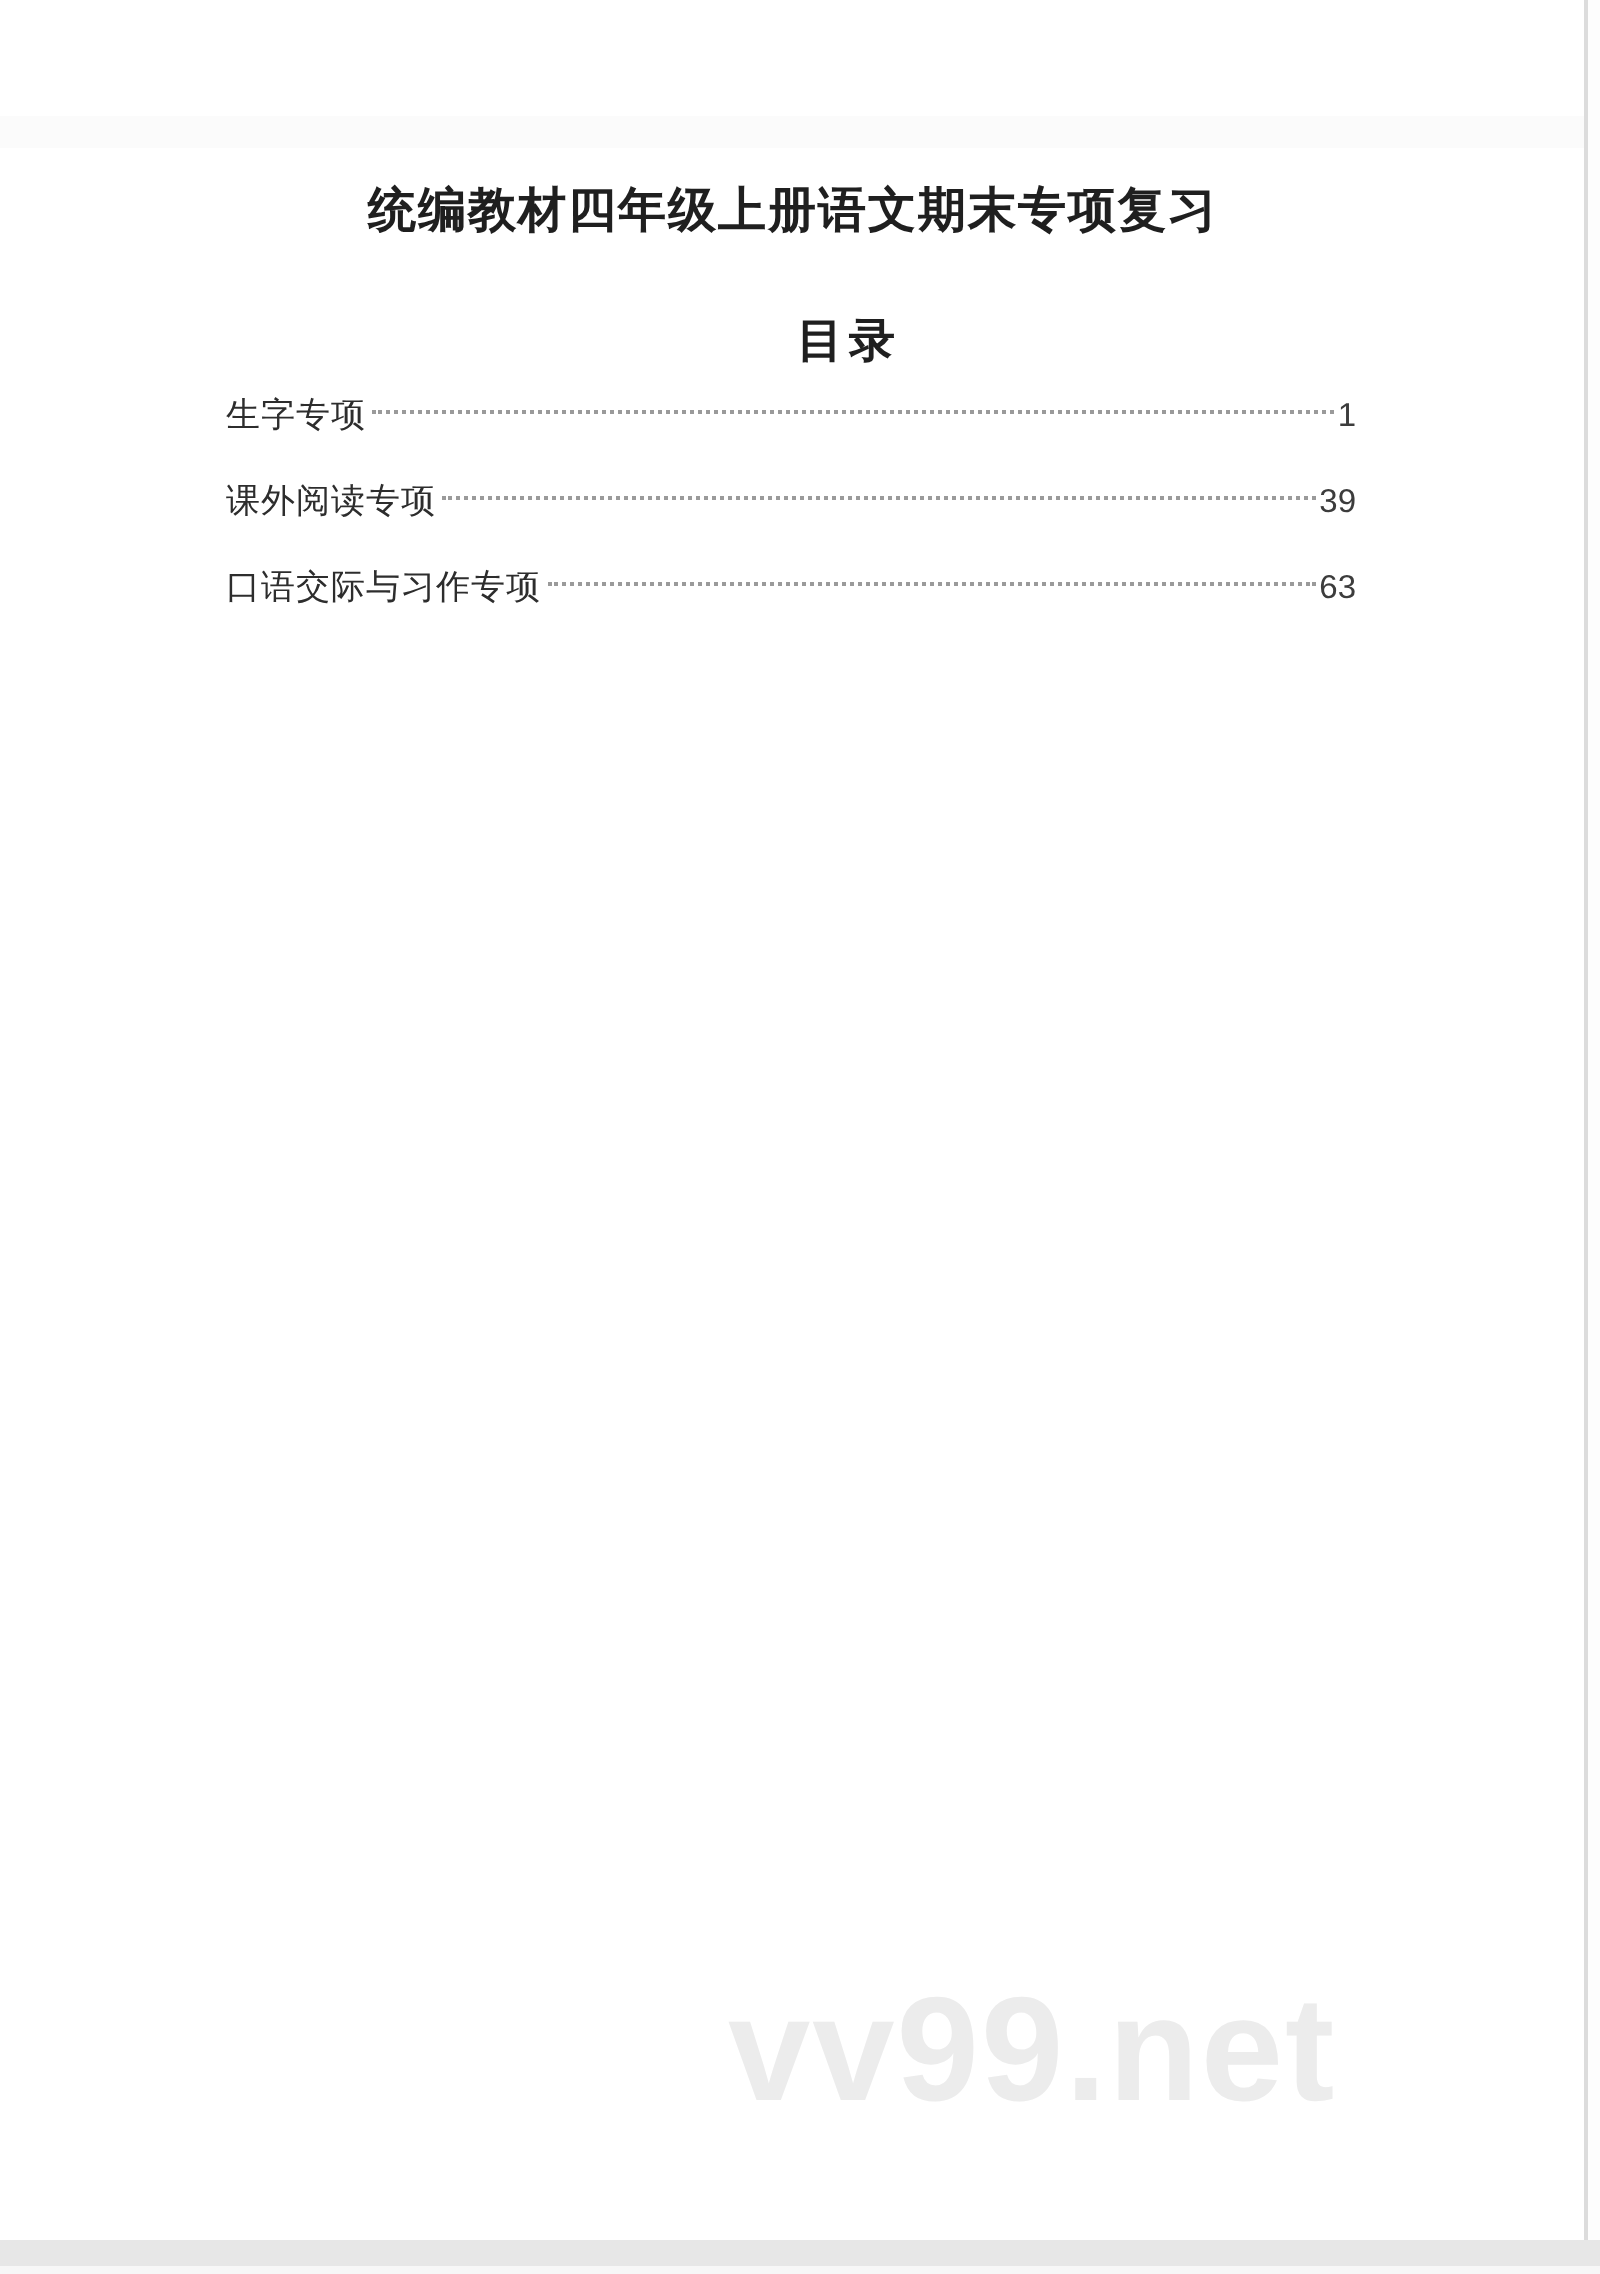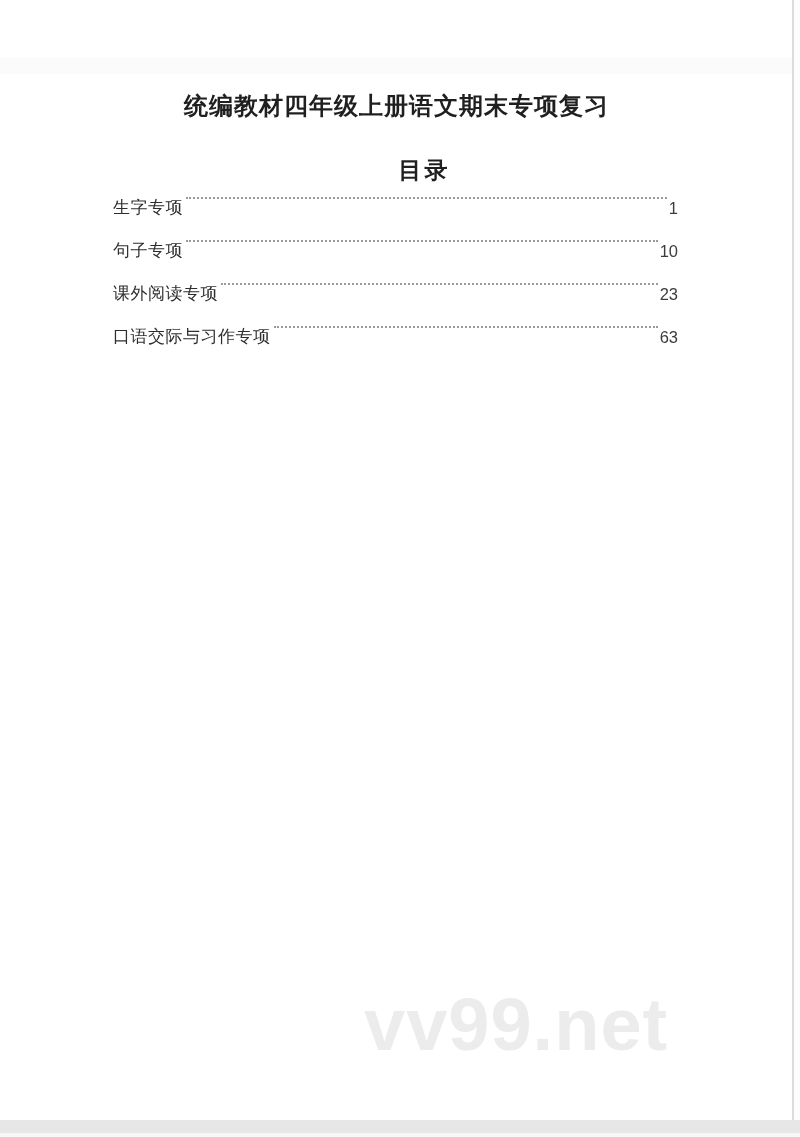--- a/index.html
+++ b/index.html
@@ -49,21 +49,21 @@
     padding-left: 28px;
   }
   .toc {
     position: absolute;
     top: 197px;
     left: 113px;
     width: 565px;
   }
   .toc-row {
     display: flex;
-    align-items: flex-start;
+    align-items: center;
     height: 22px;
     margin-bottom: 21px;
   }
   .toc-label {
     font-size: 17px;
     line-height: 22px;
     color: #2d2d2d;
     letter-spacing: 0.5px;
     white-space: nowrap;
     flex: 0 0 auto;
@@ -138,31 +138,26 @@
 
   <div class="toc">
 
     <div class="toc-row">
       <span class="toc-label">生字专项</span>
       <span class="toc-leader"></span>
       <span class="toc-page">1</span>
     </div>
 
 
-    <div class="toc-row">
-      <span class="toc-label">句子专项</span>
-      <span class="toc-leader"></span>
-      <span class="toc-page">10</span>
-    </div>
 
 
     <div class="toc-row">
       <span class="toc-label">课外阅读专项</span>
       <span class="toc-leader"></span>
-      <span class="toc-page">23</span>
+      <span class="toc-page">39</span>
     </div>
 
     <div class="toc-row">
       <span class="toc-label">口语交际与习作专项</span>
       <span class="toc-leader"></span>
       <span class="toc-page">63</span>
     </div>
 
 
   </div>

